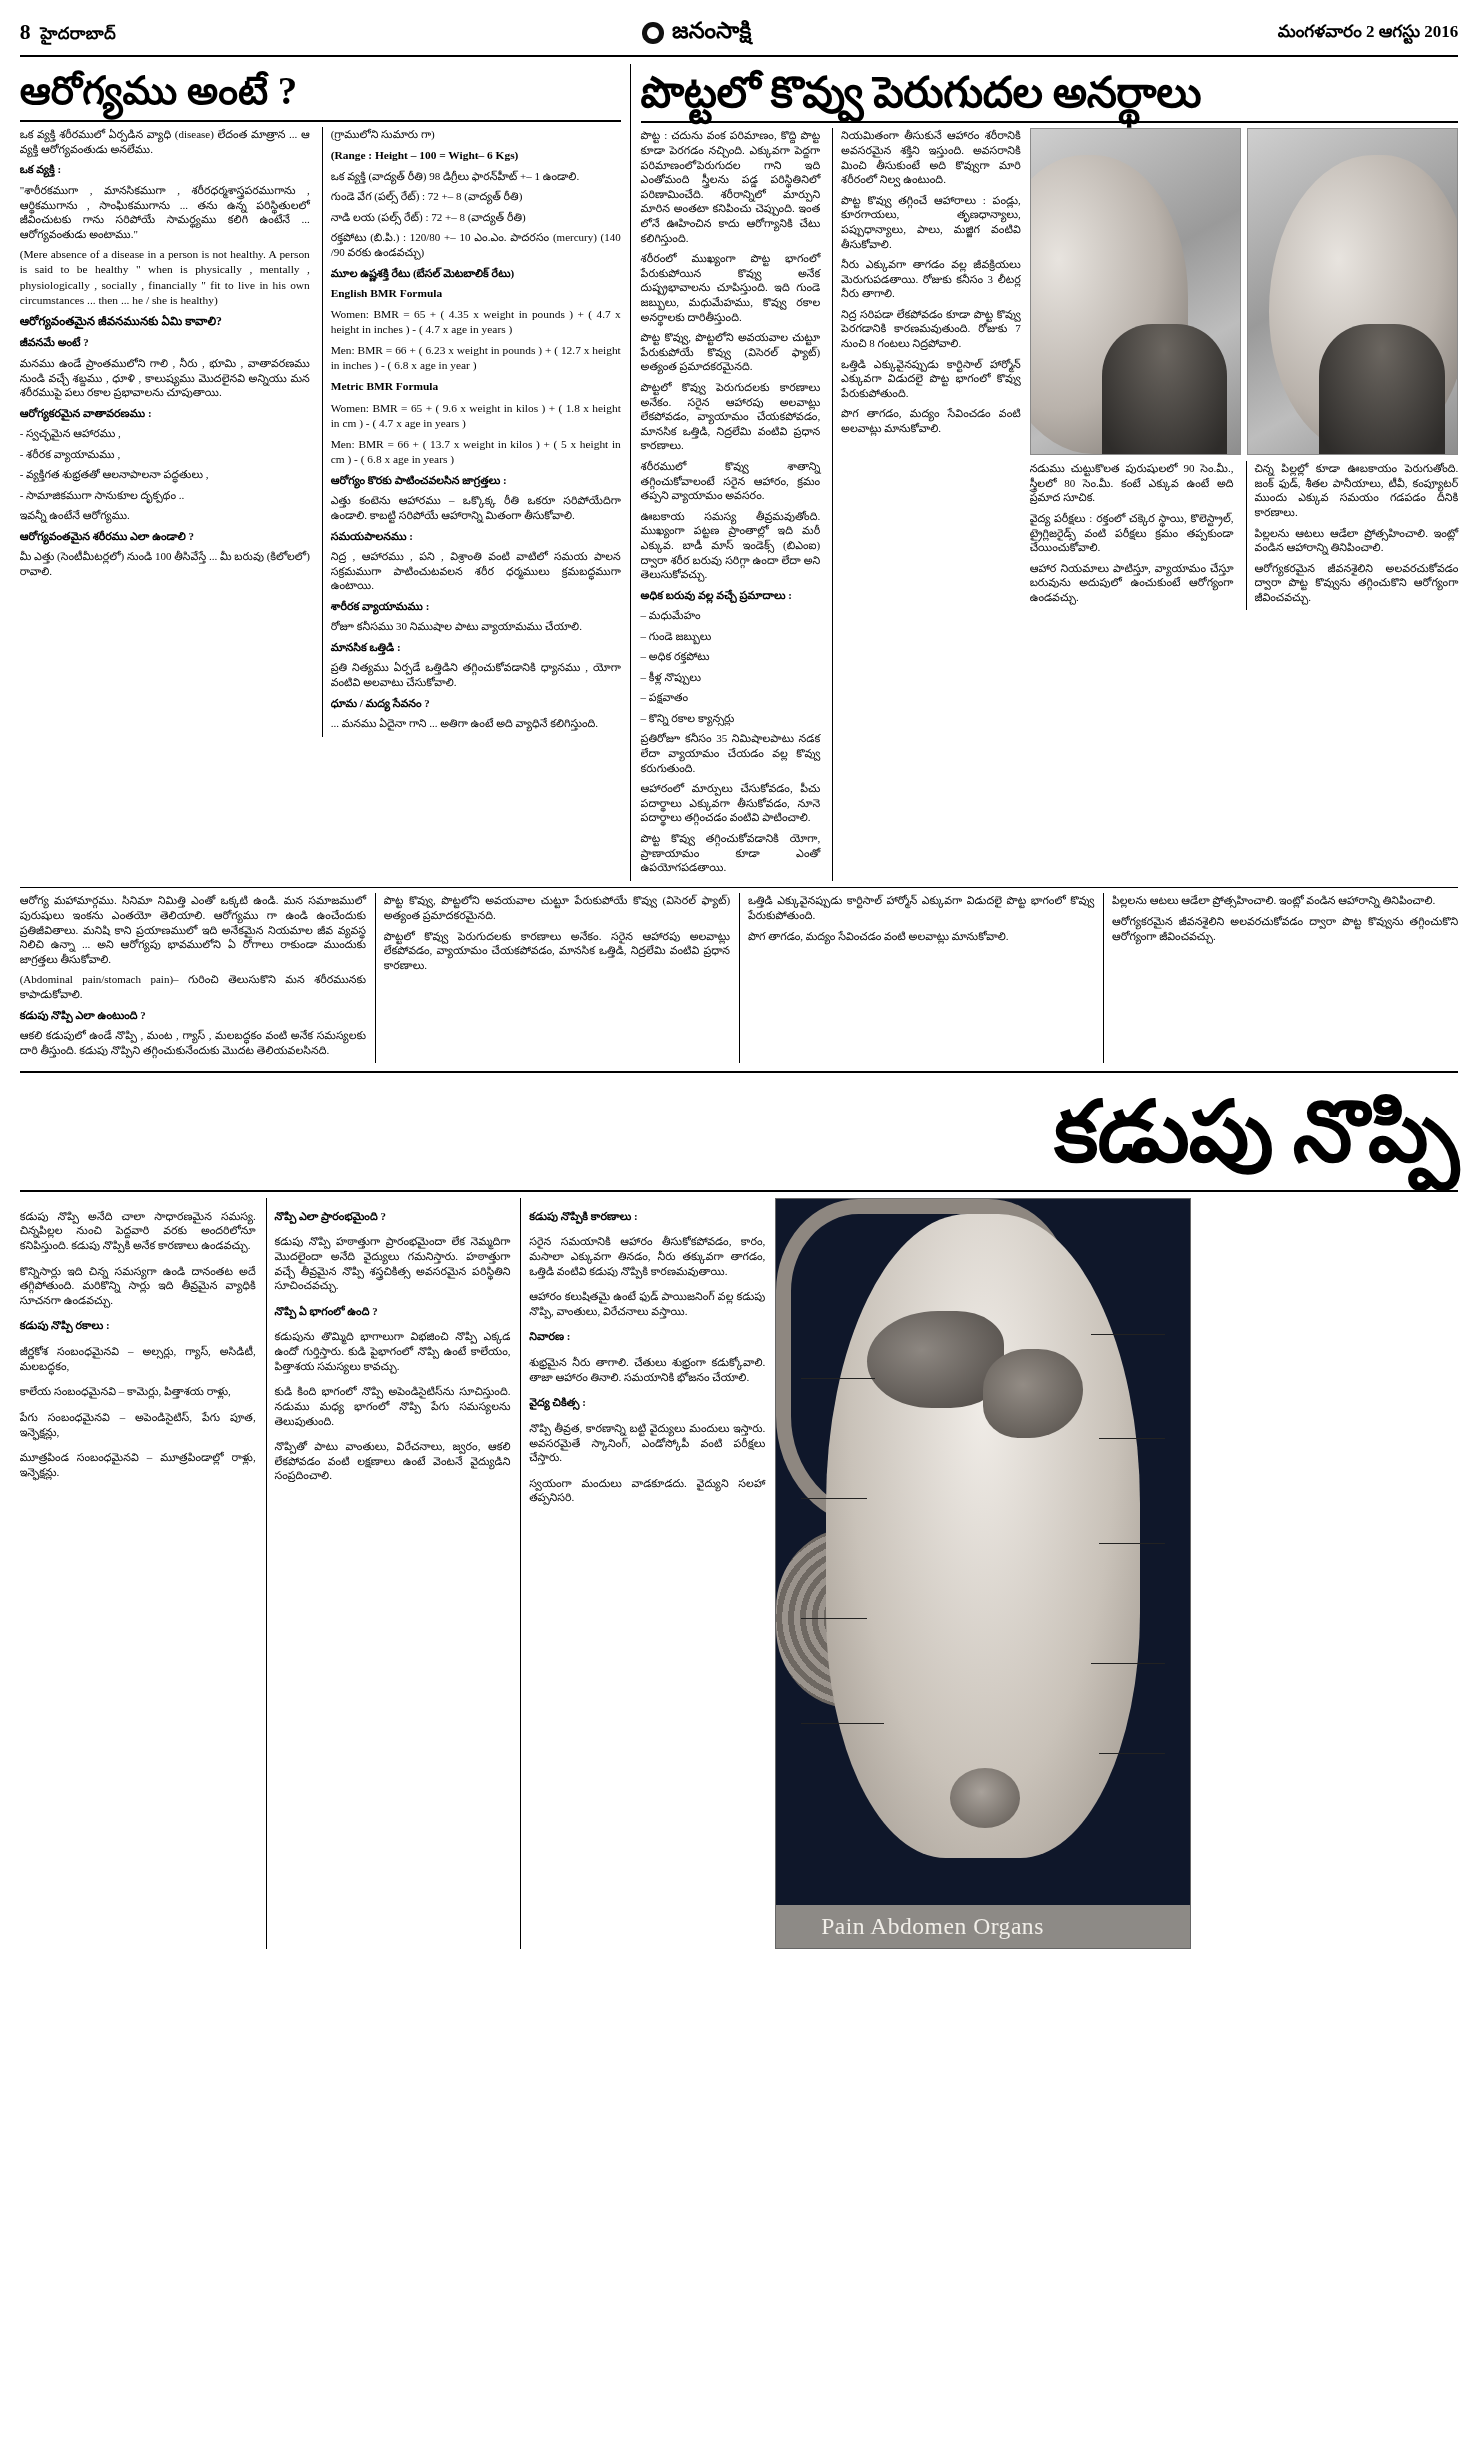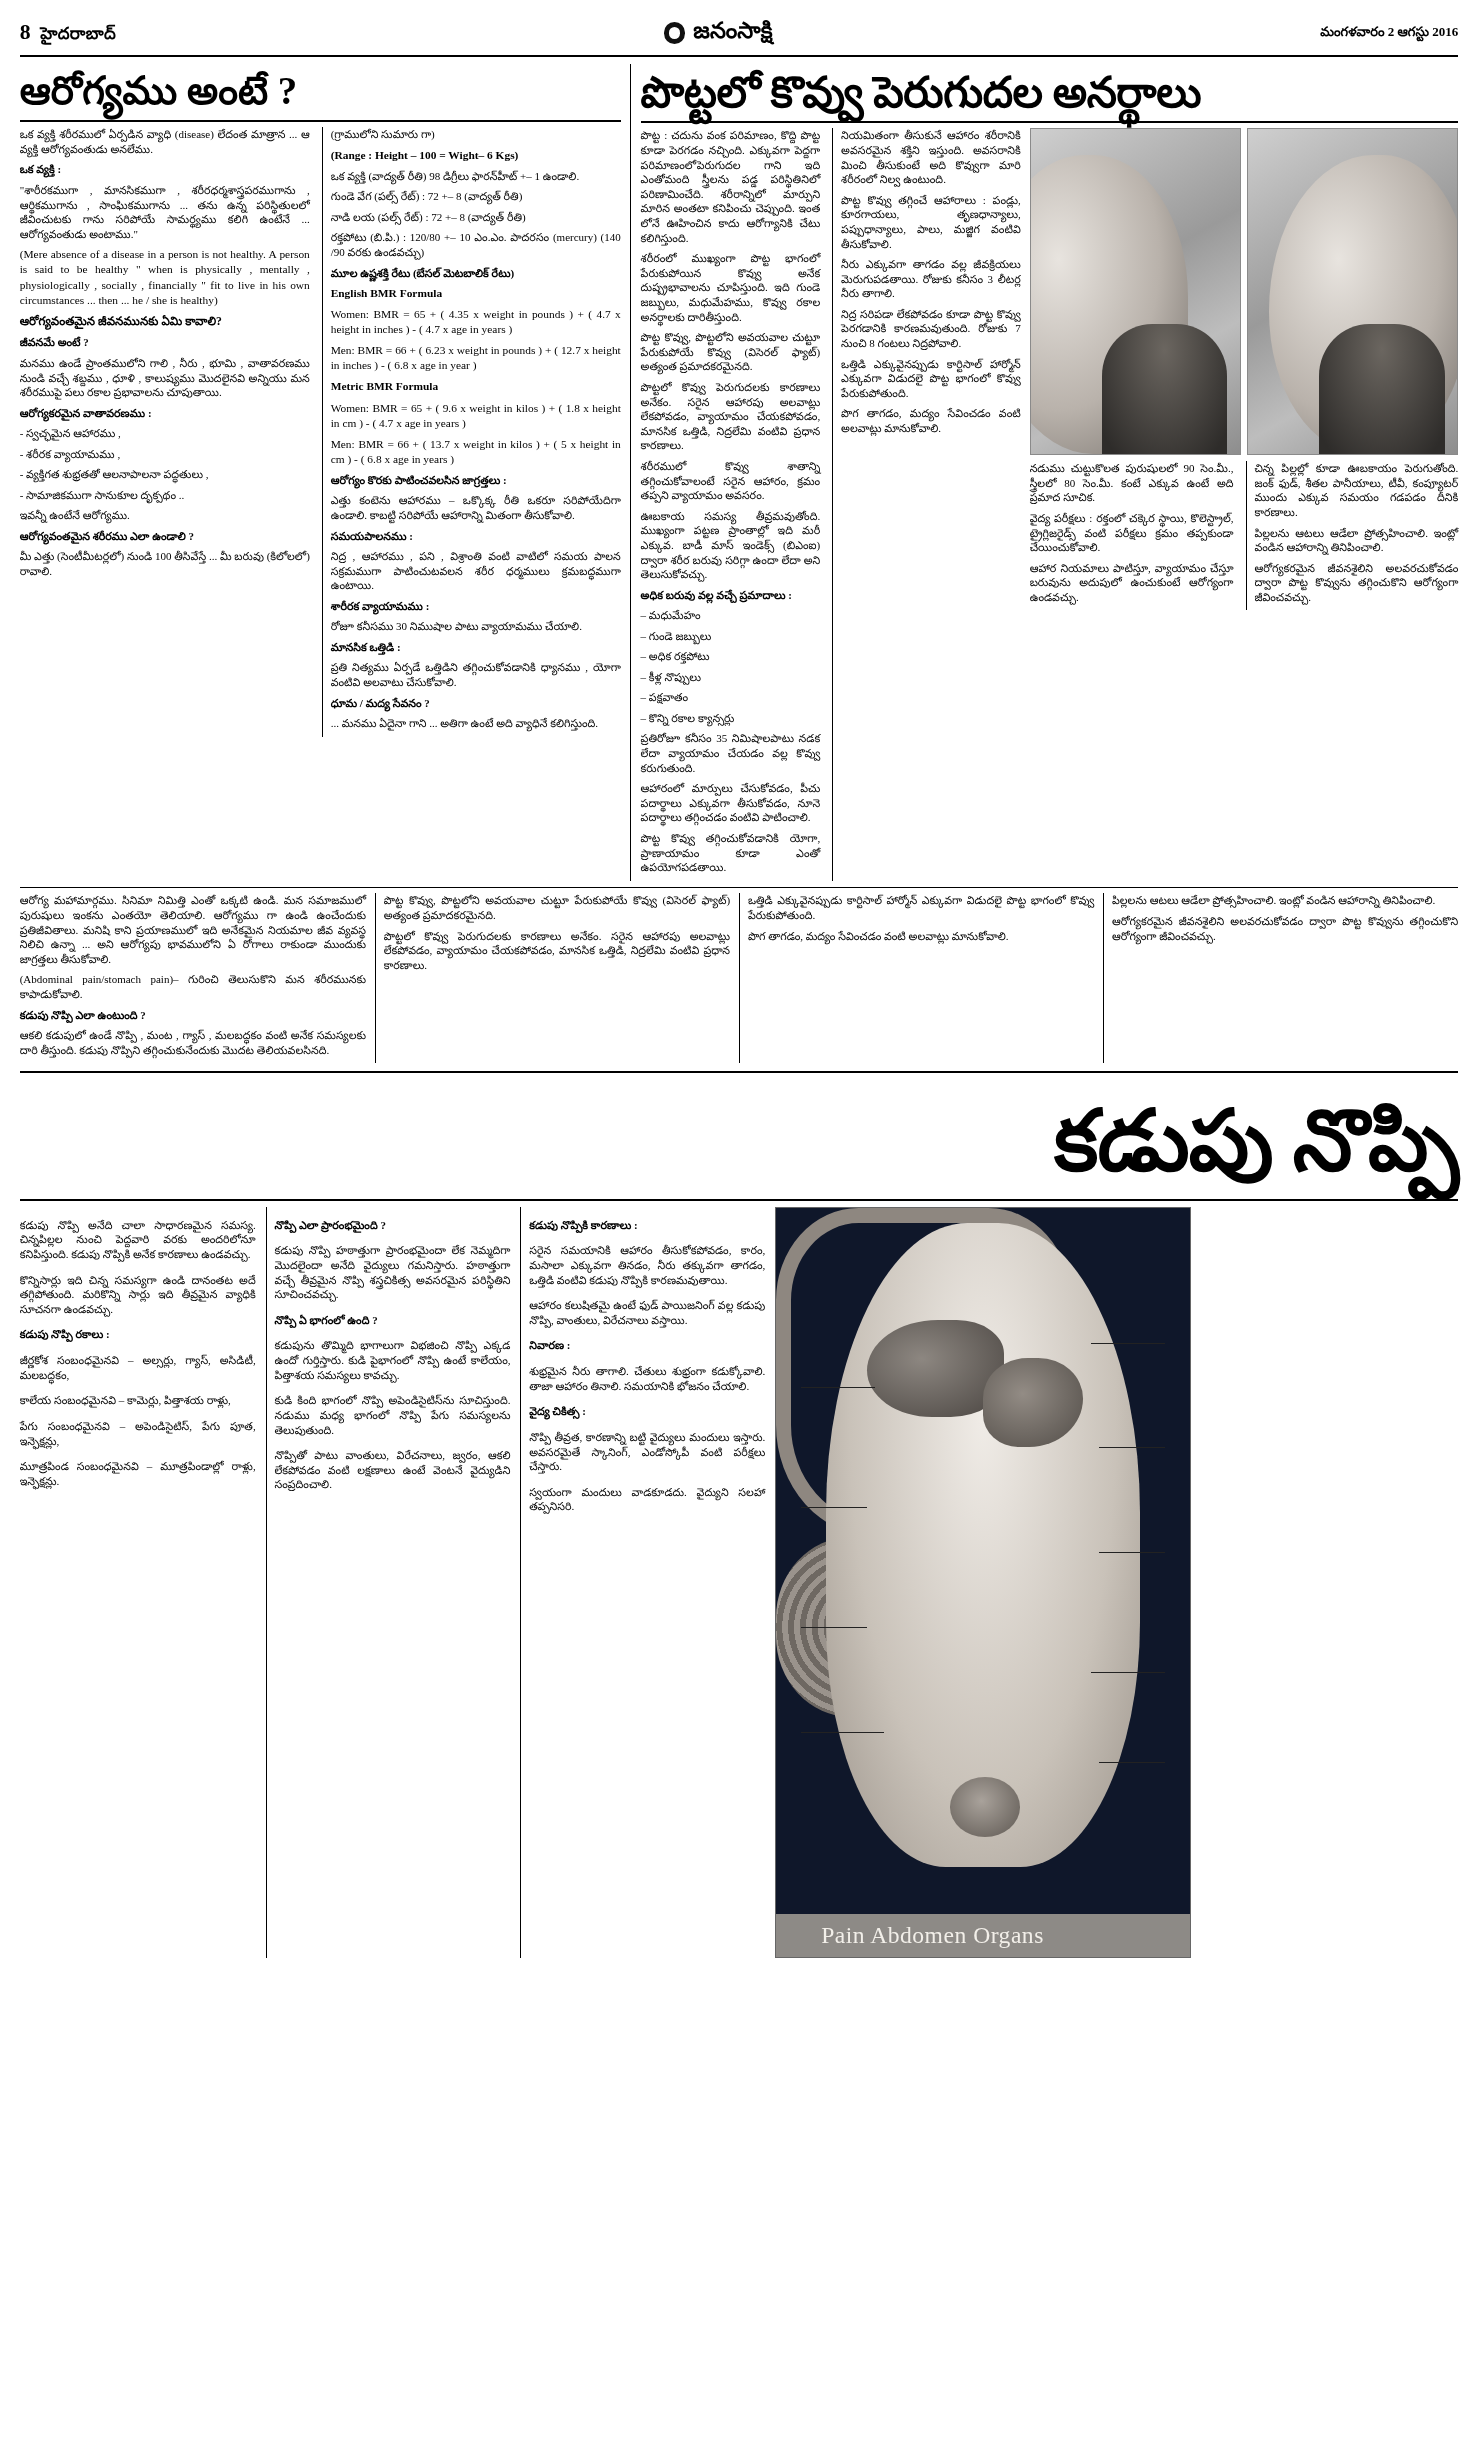--- a/index.html
+++ b/index.html
@@ -7,21 +7,21 @@
   .page{width:1478px;height:2463px;position:relative;background:#fff;box-sizing:border-box;padding:17.7px 19.7px;}
 
   
   .masthead{display:flex;align-items:center;justify-content:space-between;border-bottom:2px solid #000;padding-bottom:5.9px;}
   .mast-left{font-size:16.7px;font-weight:bold;letter-spacing:0.3px;}
   .mast-left .pageno{font-size:21.7px;font-weight:bold;margin-right:4.9px;}
   .mast-center{display:flex;align-items:center;gap:7.9px;}
   .mast-logo{width:21.7px;height:21.7px;border-radius:50%;background:#111;position:relative;}
   .mast-logo:after{content:"";position:absolute;left:4.9px;top:4.9px;width:11.8px;height:11.8px;border-radius:50%;background:#fff;}
   .mast-title{font-size:22.7px;font-weight:bold;}
-  .mast-right{font-size:13px;font-weight:bold;}
+  .mast-right{font-size:17px;font-weight:bold;}
 
   
   .top-wrap{display:flex;gap:9.9px;margin-top:7.9px;}
   .left-block{width:611px;border-right:1px solid #000;padding-right:8.9px;box-sizing:border-box;}
   .right-block{flex:1;}
 
   .headline1{font-size:39px;font-weight:bold;line-height:1.08;margin:5.9px 0 7.9px 0;}
   .headline2{font-size:43px;font-weight:bold;line-height:1.05;margin:5.9px 0 5.9px 0;letter-spacing:-0.5px;}
   .rule2{border-top:2px solid #000;margin:4.9px 0;}
 
@@ -38,21 +38,21 @@
   .photo{background:linear-gradient(150deg,#cfcfcf,#9a9a9a 45%,#bdbdbd 70%,#8d8d8d);position:relative;overflow:hidden;border:1px solid #8a8a8a;}
   .photo.a{width:50%;height:325px;}
   .photo.b{width:50%;height:325px;}
   .photo:before{content:"";position:absolute;left:-20%;top:8%;width:95%;height:92%;border-radius:50% 50% 45% 55%;
     background:radial-gradient(ellipse at 35% 35%,#e8e4df,#b9b2ab 55%,#6f6a65 100%);}
   .photo.b:before{left:10%;border-radius:55% 45% 50% 50%;}
   .photo:after{content:"";position:absolute;right:6%;bottom:0;width:60%;height:40%;
     background:radial-gradient(ellipse at 50% 20%,#6b6660,#2e2c2a 90%);border-radius:40% 40% 0 0;}
 
   
-  .bottom-wrap{margin-top:7.9px;border-top:2px solid #000;padding-top:22px;}
+  .bottom-wrap{margin-top:7.9px;border-top:2px solid #000;padding-top:13px;}
   .big-headline{font-size:85px;font-weight:bold;line-height:1;text-align:right;margin:3.9px 0 9.9px 0;letter-spacing:-1px;}
   .bh-band{display:flex;align-items:flex-end;}
   .bh-left{flex:1;}
   .bottom-cols{display:flex;gap:9.9px;margin-top:5.9px;}
   .bcol{font-size:11px;line-height:1.33;text-align:justify;}
   .bcol.sep{border-left:1px solid #000;padding-left:7.9px;}
 
   .anatomy{width:414px;border:1px solid #666;background:#0f172a;position:relative;height:749px;overflow:hidden;}
   .torso{position:absolute;left:12%;top:2%;width:76%;height:86%;
     background:radial-gradient(ellipse at 50% 30%,#f0ece7,#c9c2b9 60%,#9b938a 100%);border-radius:45% 45% 38% 38%;}

